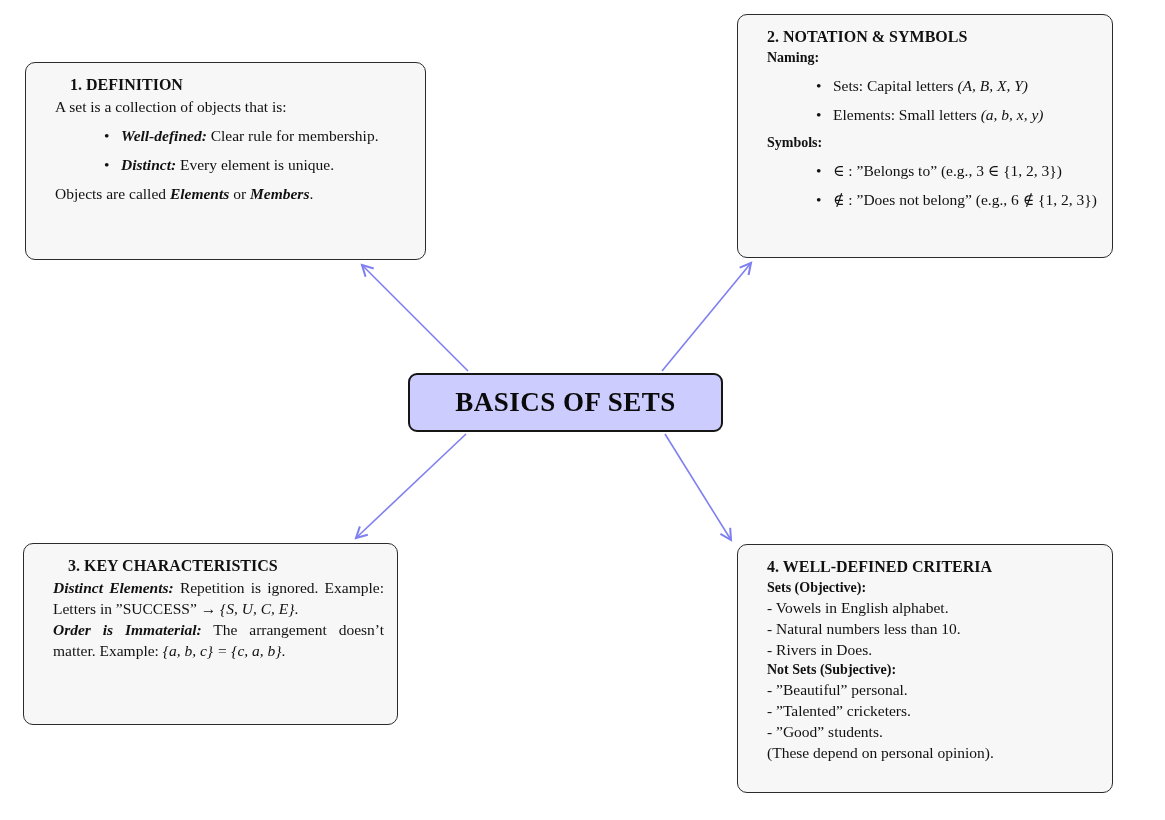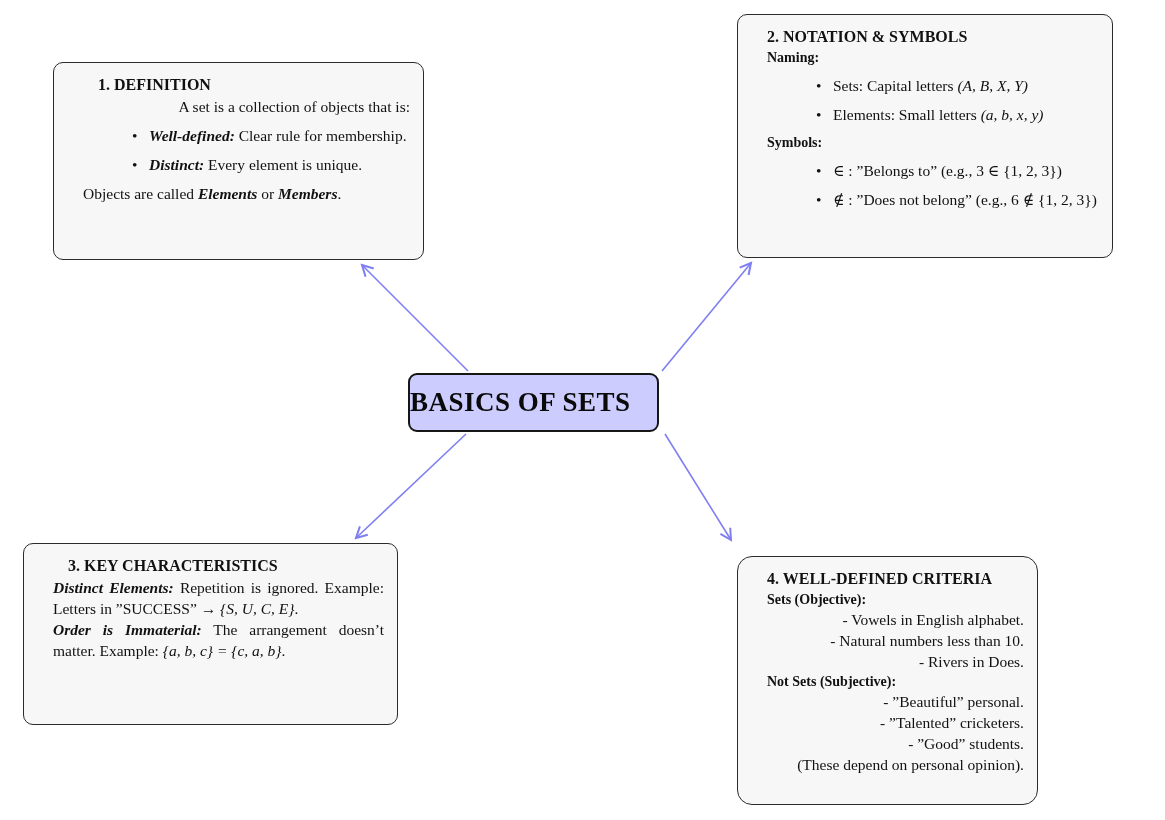--- a/index.html
+++ b/index.html
@@ -26,42 +26,42 @@
     box-sizing: border-box;
     background: var(--card-fill);
     border: 1.7px solid var(--card-border);
     border-radius: 10px;
     padding: 11px 13px 10px 29px;
     font-size: 15.5px;
     line-height: 1.36;
   }
   .card-title { font-size: 16px; font-weight: bold; margin: 0; }
   .title-indent { margin-left: 15px; }
-  .line { margin: 0; text-align: right; }
+  .line { margin: 0; }
   .just { text-align: justify; }
   .subhead { font-weight: bold; margin: 0; font-size: 14px; }
   .bullets { list-style: none; margin: 5px 0 5px 0; padding: 0; }
   .bullet-item { position: relative; padding-left: 66px; margin: 8px 0; }
   .bullet-item::before { content: "\2022"; position: absolute; left: 49px; top: 0; }
   .b { font-weight: bold; font-style: italic; }
   .math { font-style: italic; }
 
-  .box-definition      { left: 25px;  top: 62px;  width: 371px; height: 198px; margin-left: 28px; }
+  .box-definition      { left: 25px;  top: 62px;  width: 401px; height: 198px; }
   .box-notation        { left: 737px; top: 14px;  width: 376px; height: 244px; }
   .box-characteristics { left: 23px;  top: 543px; width: 375px; height: 182px; }
-  .box-criteria        { left: 737px; top: 556px; width: 301px; height: 249px; border-radius: 15px; }
+  .box-criteria        { left: 737px; top: 544px; width: 376px; height: 249px; }
 
   .center-node {
     position: absolute;
-    left: 408px; top: 373px; width: 251px; height: 59px;
+    left: 408px; top: 373px; width: 315px; height: 59px;
     box-sizing: border-box;
     background: var(--center-fill);
     border: 2px solid #161616;
     border-radius: 9px;
-    display: flex; align-items: center; justify-content: flex-start;
+    display: flex; align-items: center; justify-content: center;
     font-size: 27px; font-weight: bold; letter-spacing: 0.5px;
     color: #0a0a0a;
   }
 </style>
 </head>
 <body>
 
 <div class="canvas">
 
   <svg class="connectors" width="1165" height="820" viewBox="0 0 1165 820" xmlns="http://www.w3.org/2000/svg">

